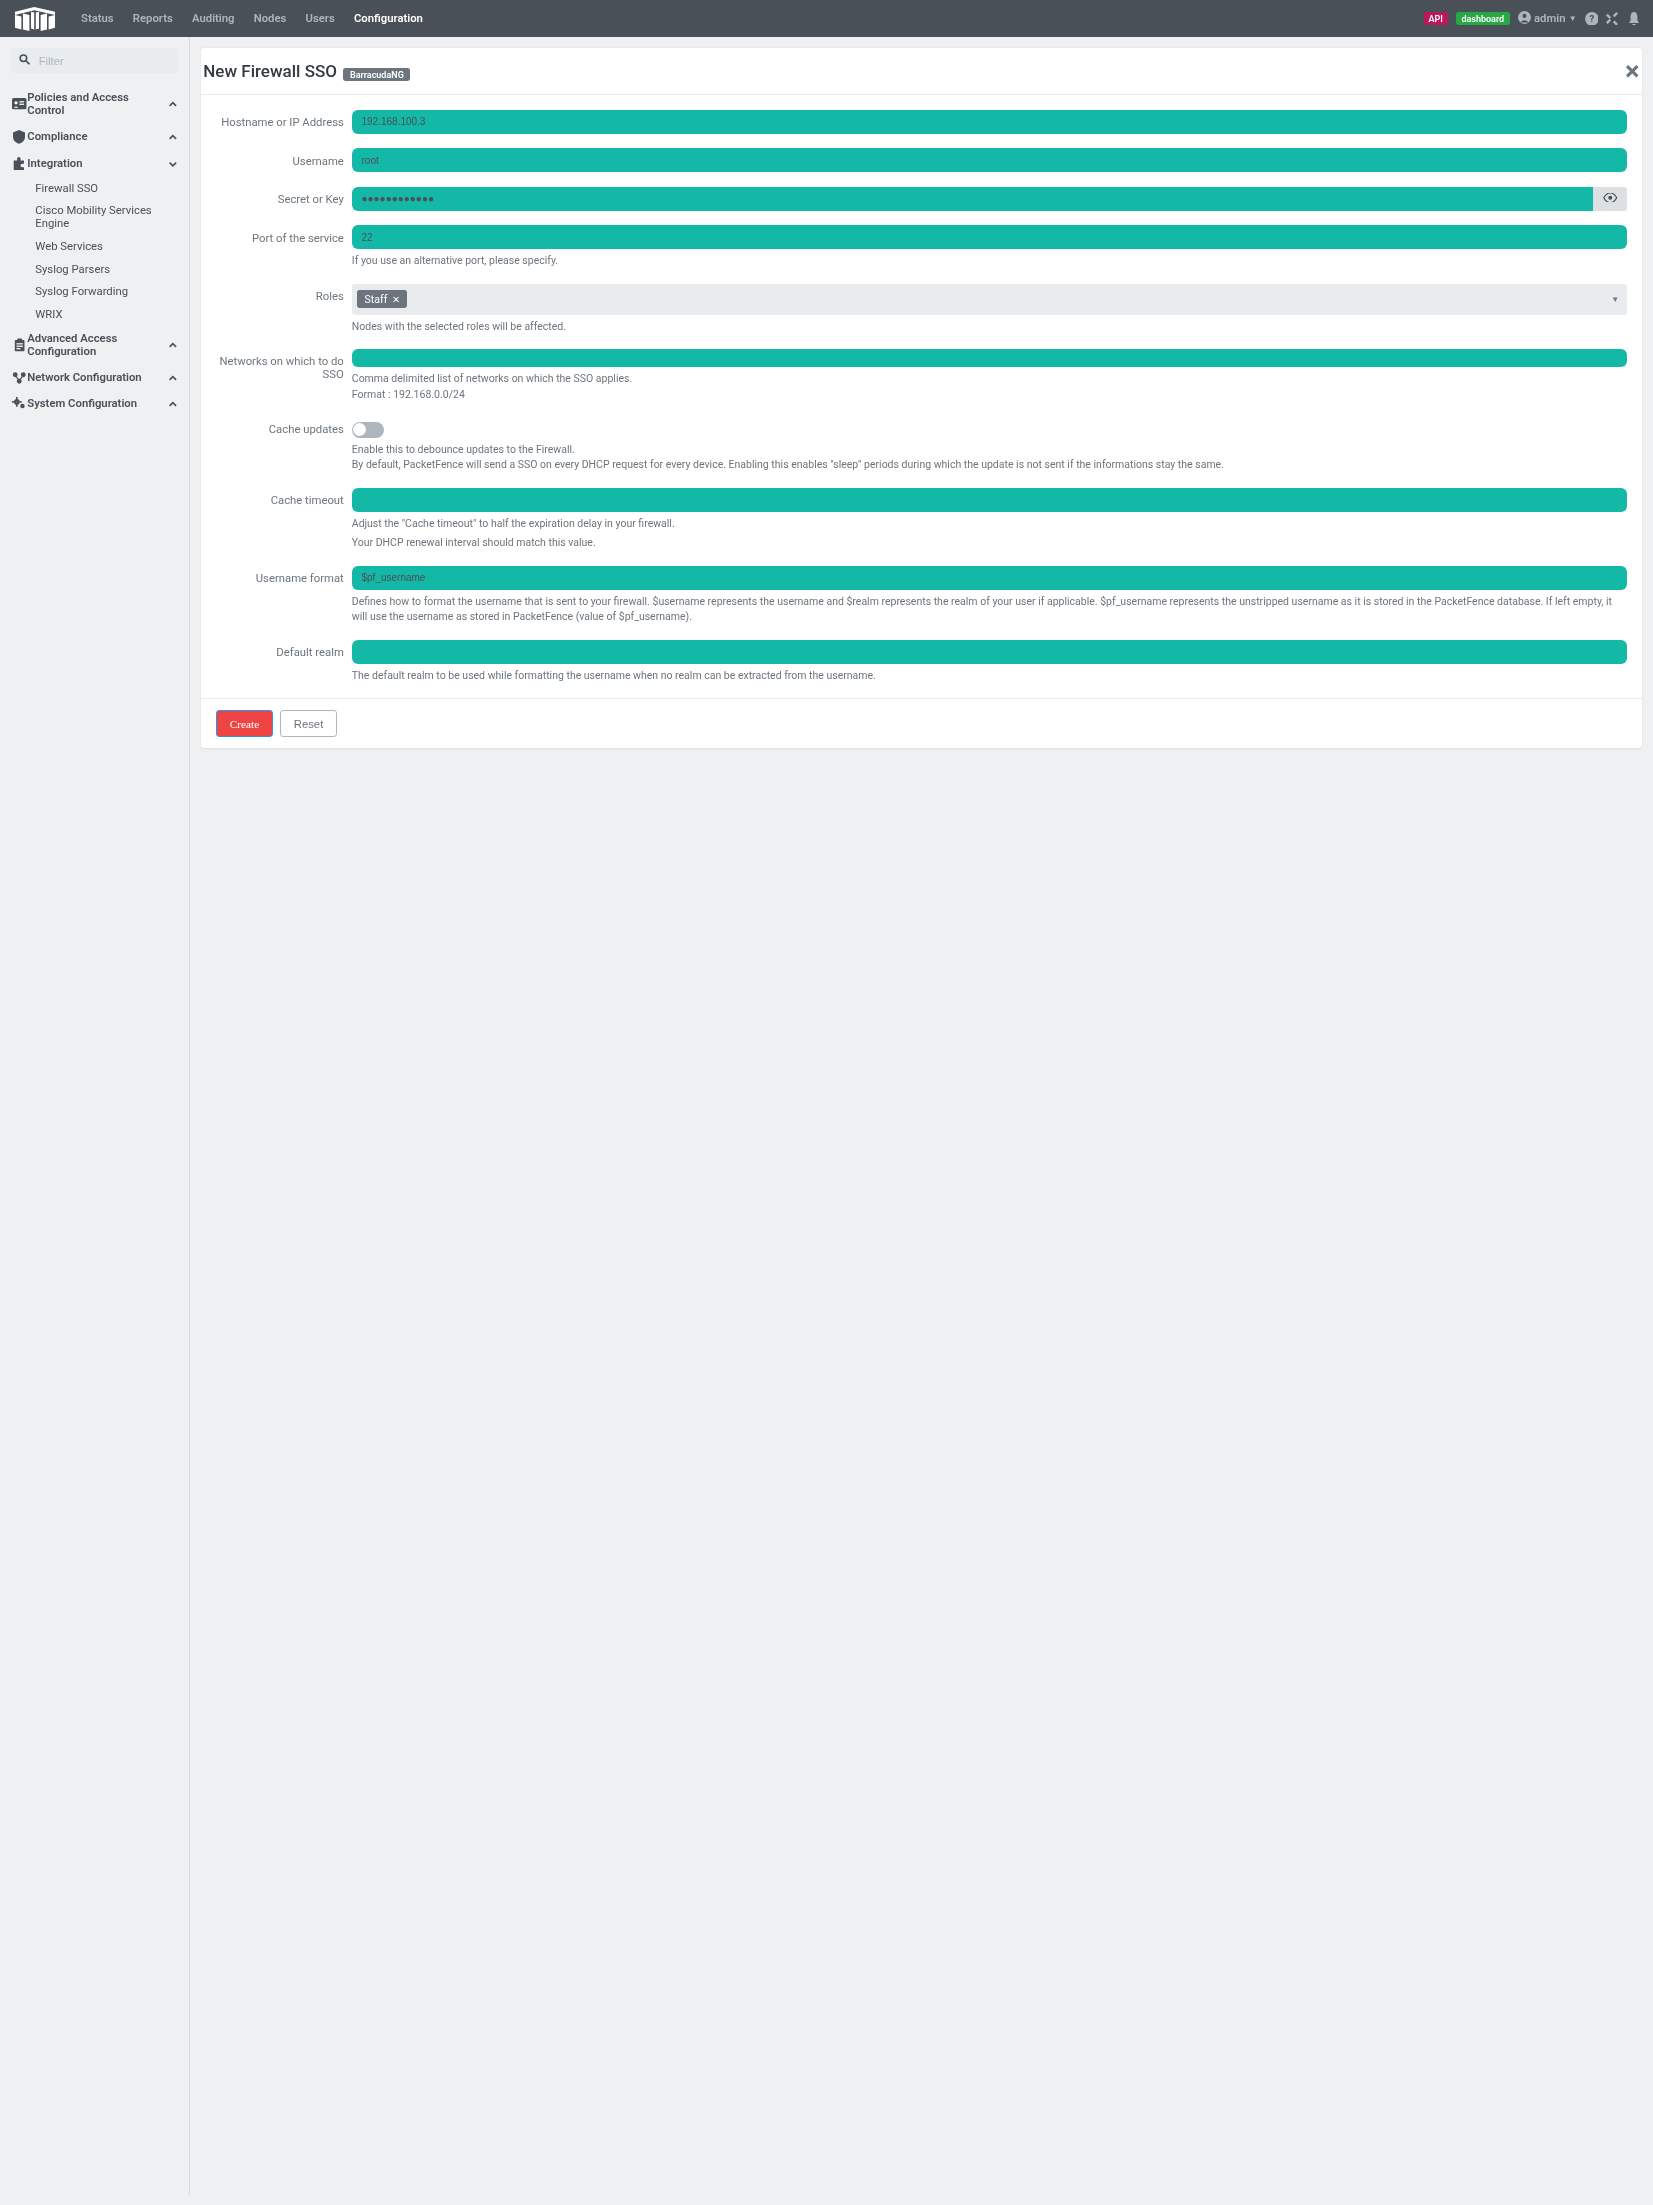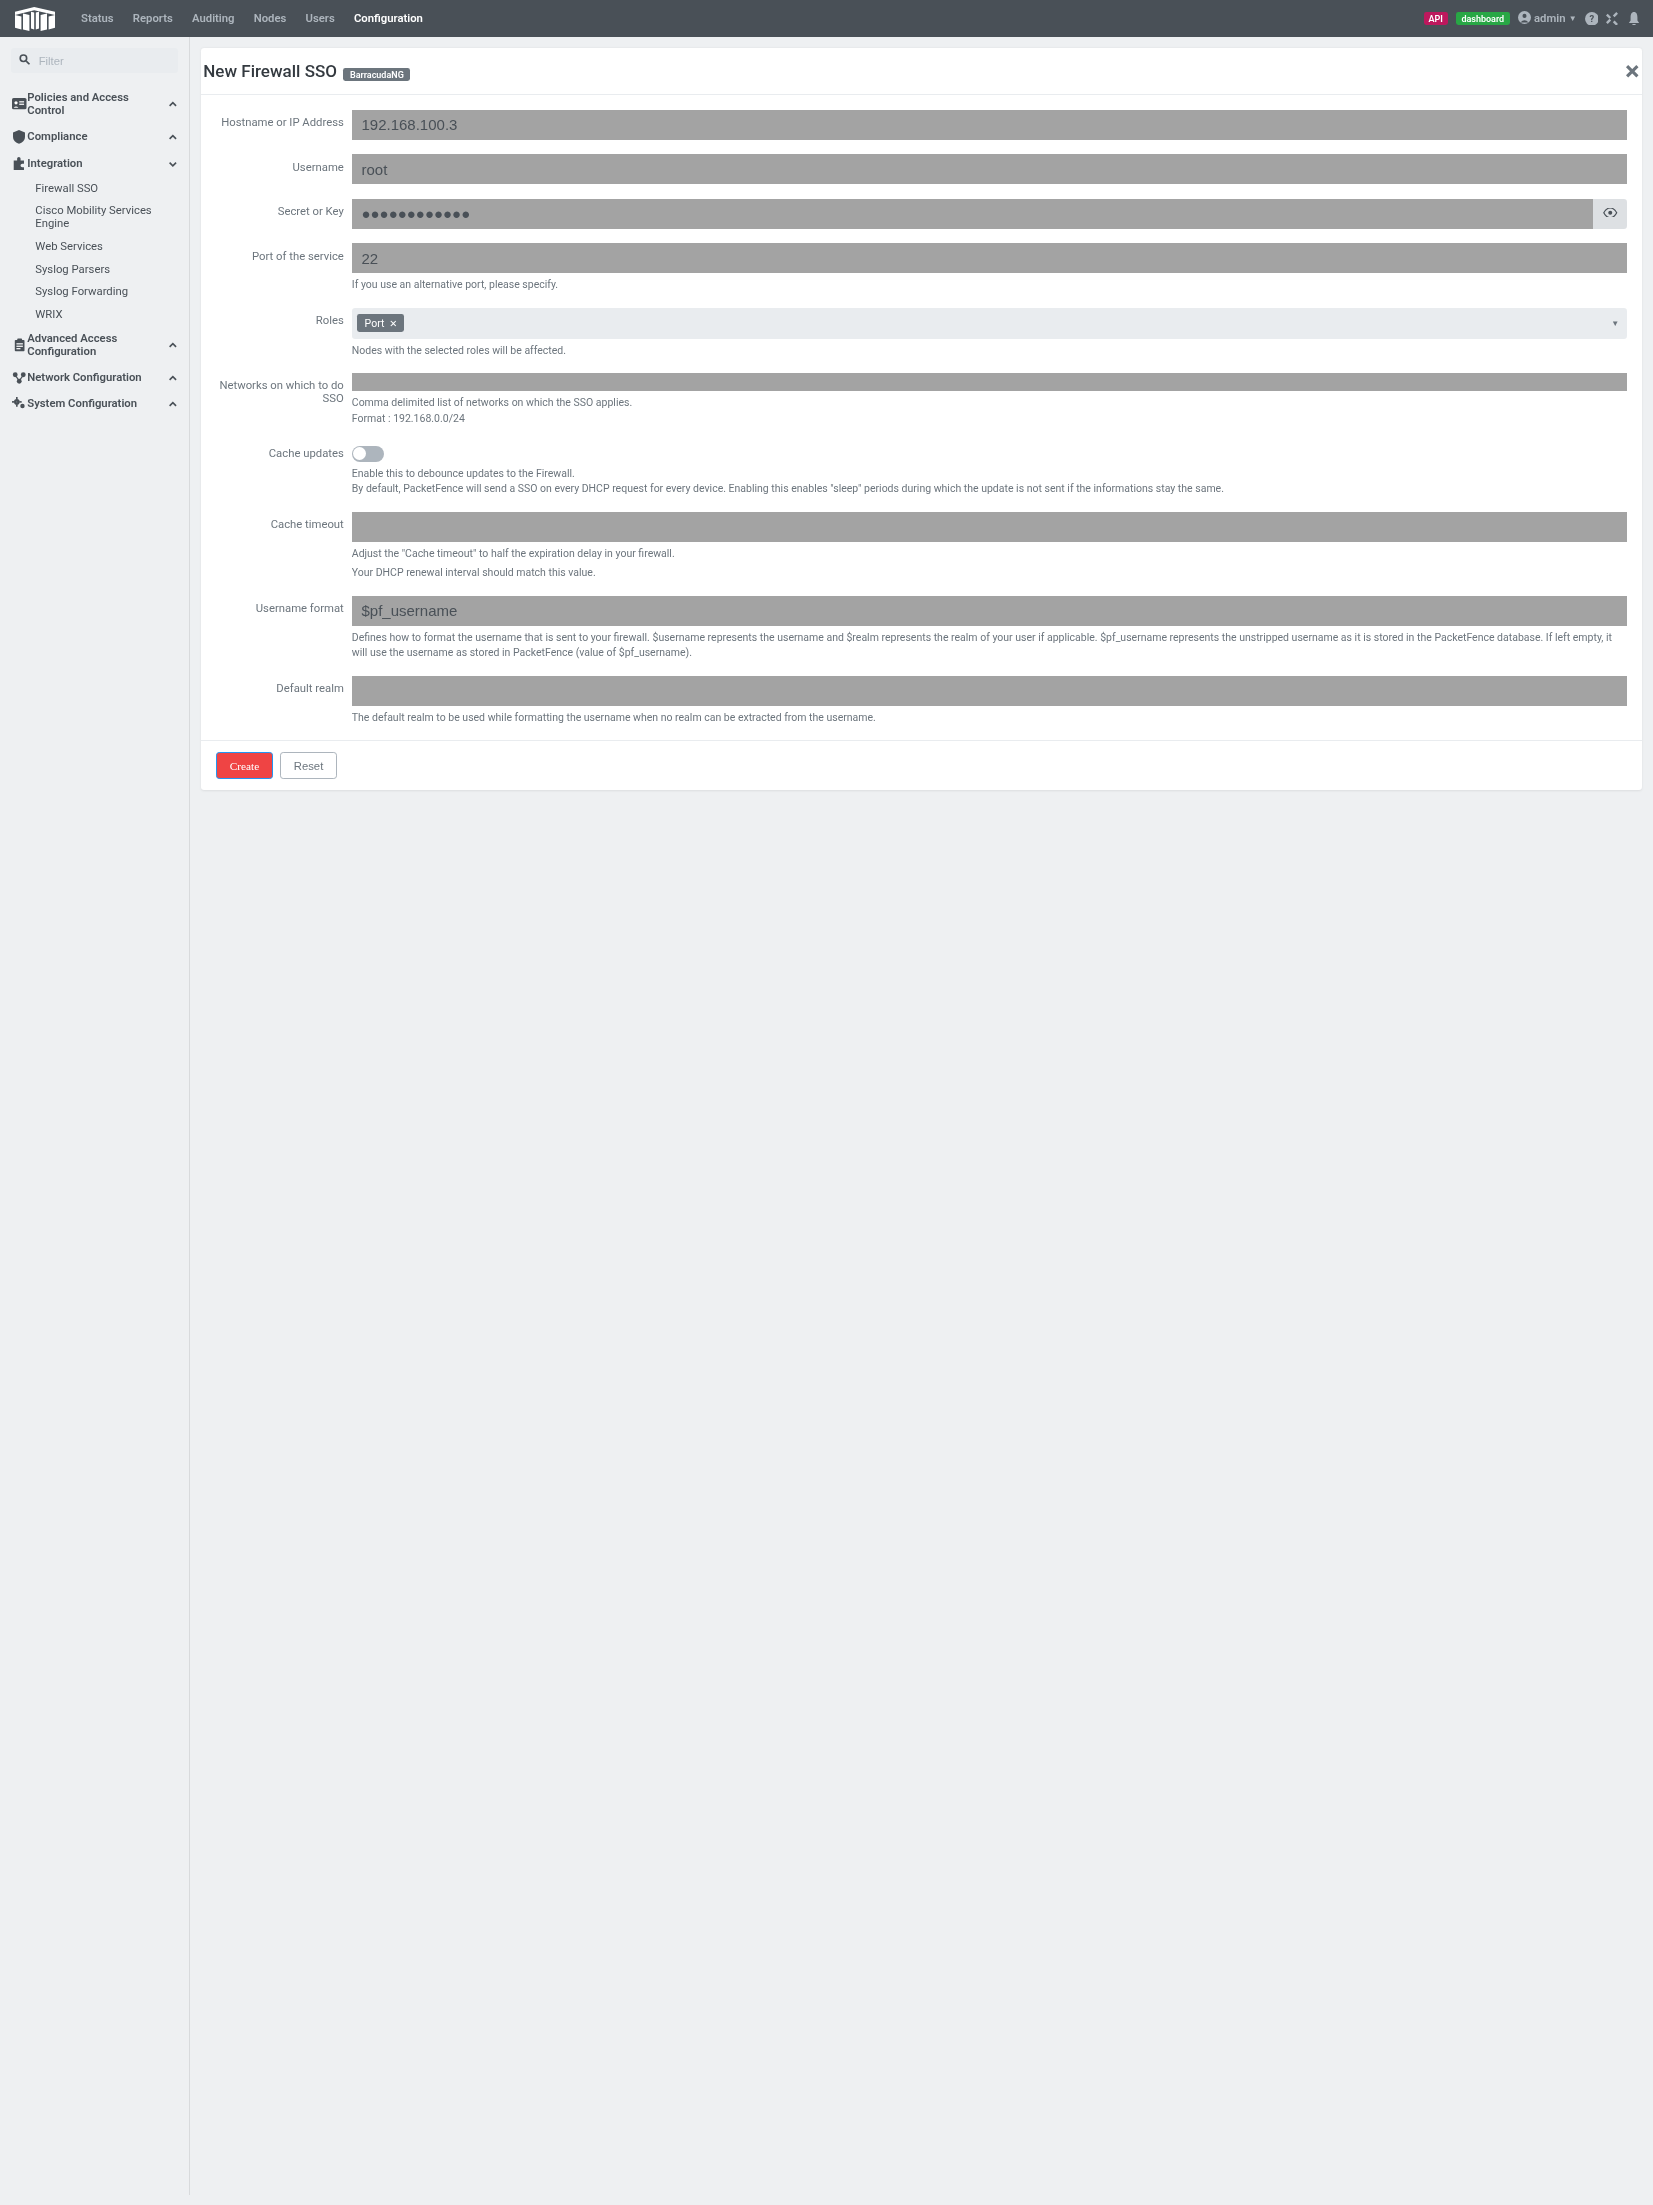--- a/index.html
+++ b/index.html
@@ -41,21 +41,21 @@
 .card-title { font-size: 17px; font-weight: 500; color: #343a40; margin-right: 6.5px; }
 .badge-type { background: #6c757d; color: #fff; padding: 1.6px 6.5px; font-size: 9px; font-weight: 600; border-radius: 2.4px; }
 .close-btn { margin-left: auto; cursor: pointer; color: #6c757d; }
 .card-body { padding: 14.5px; }
 .card-footer { padding: 11.3px 14.5px; border-top: 0.8px solid #e9ecef; display: flex; gap: 6.5px; }
 
 
 .form-row { display: flex; margin-bottom: 14.5px; }
 .form-label { width: 136px; flex: 0 0 136px; text-align: right; padding: 6.5px 8px 0 0; color: #6c757d; font-size: 11.3px; }
 .form-field { flex: 1; }
-.form-input { width: 100%; padding: 6.5px 9.7px; background: #a3a3a3; border: none; border-radius: 0; font-size: 15px; color: #495057; }
+.form-input { width: 100%; padding: 6.5px 9.7px; background: #14b8a6; border: none; border-radius: 6px; font-size: 10px; color: #495057; }
 .form-help { color: #6c757d; font-size: 10.5px; margin-top: 4px; line-height: 1.5; }
 .input-group { display: flex; }
 .input-group .form-input { border-top-right-radius: 0; border-bottom-right-radius: 0; }
 .input-addon { background: #dde0e3; border-top-right-radius: 3.2px; border-bottom-right-radius: 3.2px; display: flex; align-items: center; padding: 0 9.7px; cursor: pointer; }
 
 
 .chip-select { background: #e9ecef; border-radius: 3.2px; padding: 4.8px; display: flex; align-items: center; min-height: 31px; position: relative; }
 .chip { background: #6c757d; color: #fff; padding: 2.4px 6.5px 2.4px 8px; font-size: 10.5px; border-radius: 2.4px; display: inline-flex; align-items: center; gap: 4.8px; }
 .chip-x { cursor: pointer; font-size: 9.7px; }
 .select-caret { position: absolute; right: 8px; color: #6c757d; font-size: 8px; }
@@ -268,21 +268,21 @@
             <input class="form-input" value="22" style="">
             <div class="form-help">If you use an alternative port, please specify.</div>
           </div>
         </div>
 
         <div class="form-row">
           <div class="form-label">Roles</div>
           <div class="form-field">
             <div class="chip-select">
               <span class="chip">
-                <span>Port</span>
+                <span>Staff</span>
                 <span class="chip-x">✕</span>
               </span>
               <span class="select-caret">▼</span>
             </div>
             <div class="form-help">Nodes with the selected roles will be affected.</div>
           </div>
         </div>
 
         <div class="form-row">
           <div class="form-label">Networks on which to do SSO</div>

